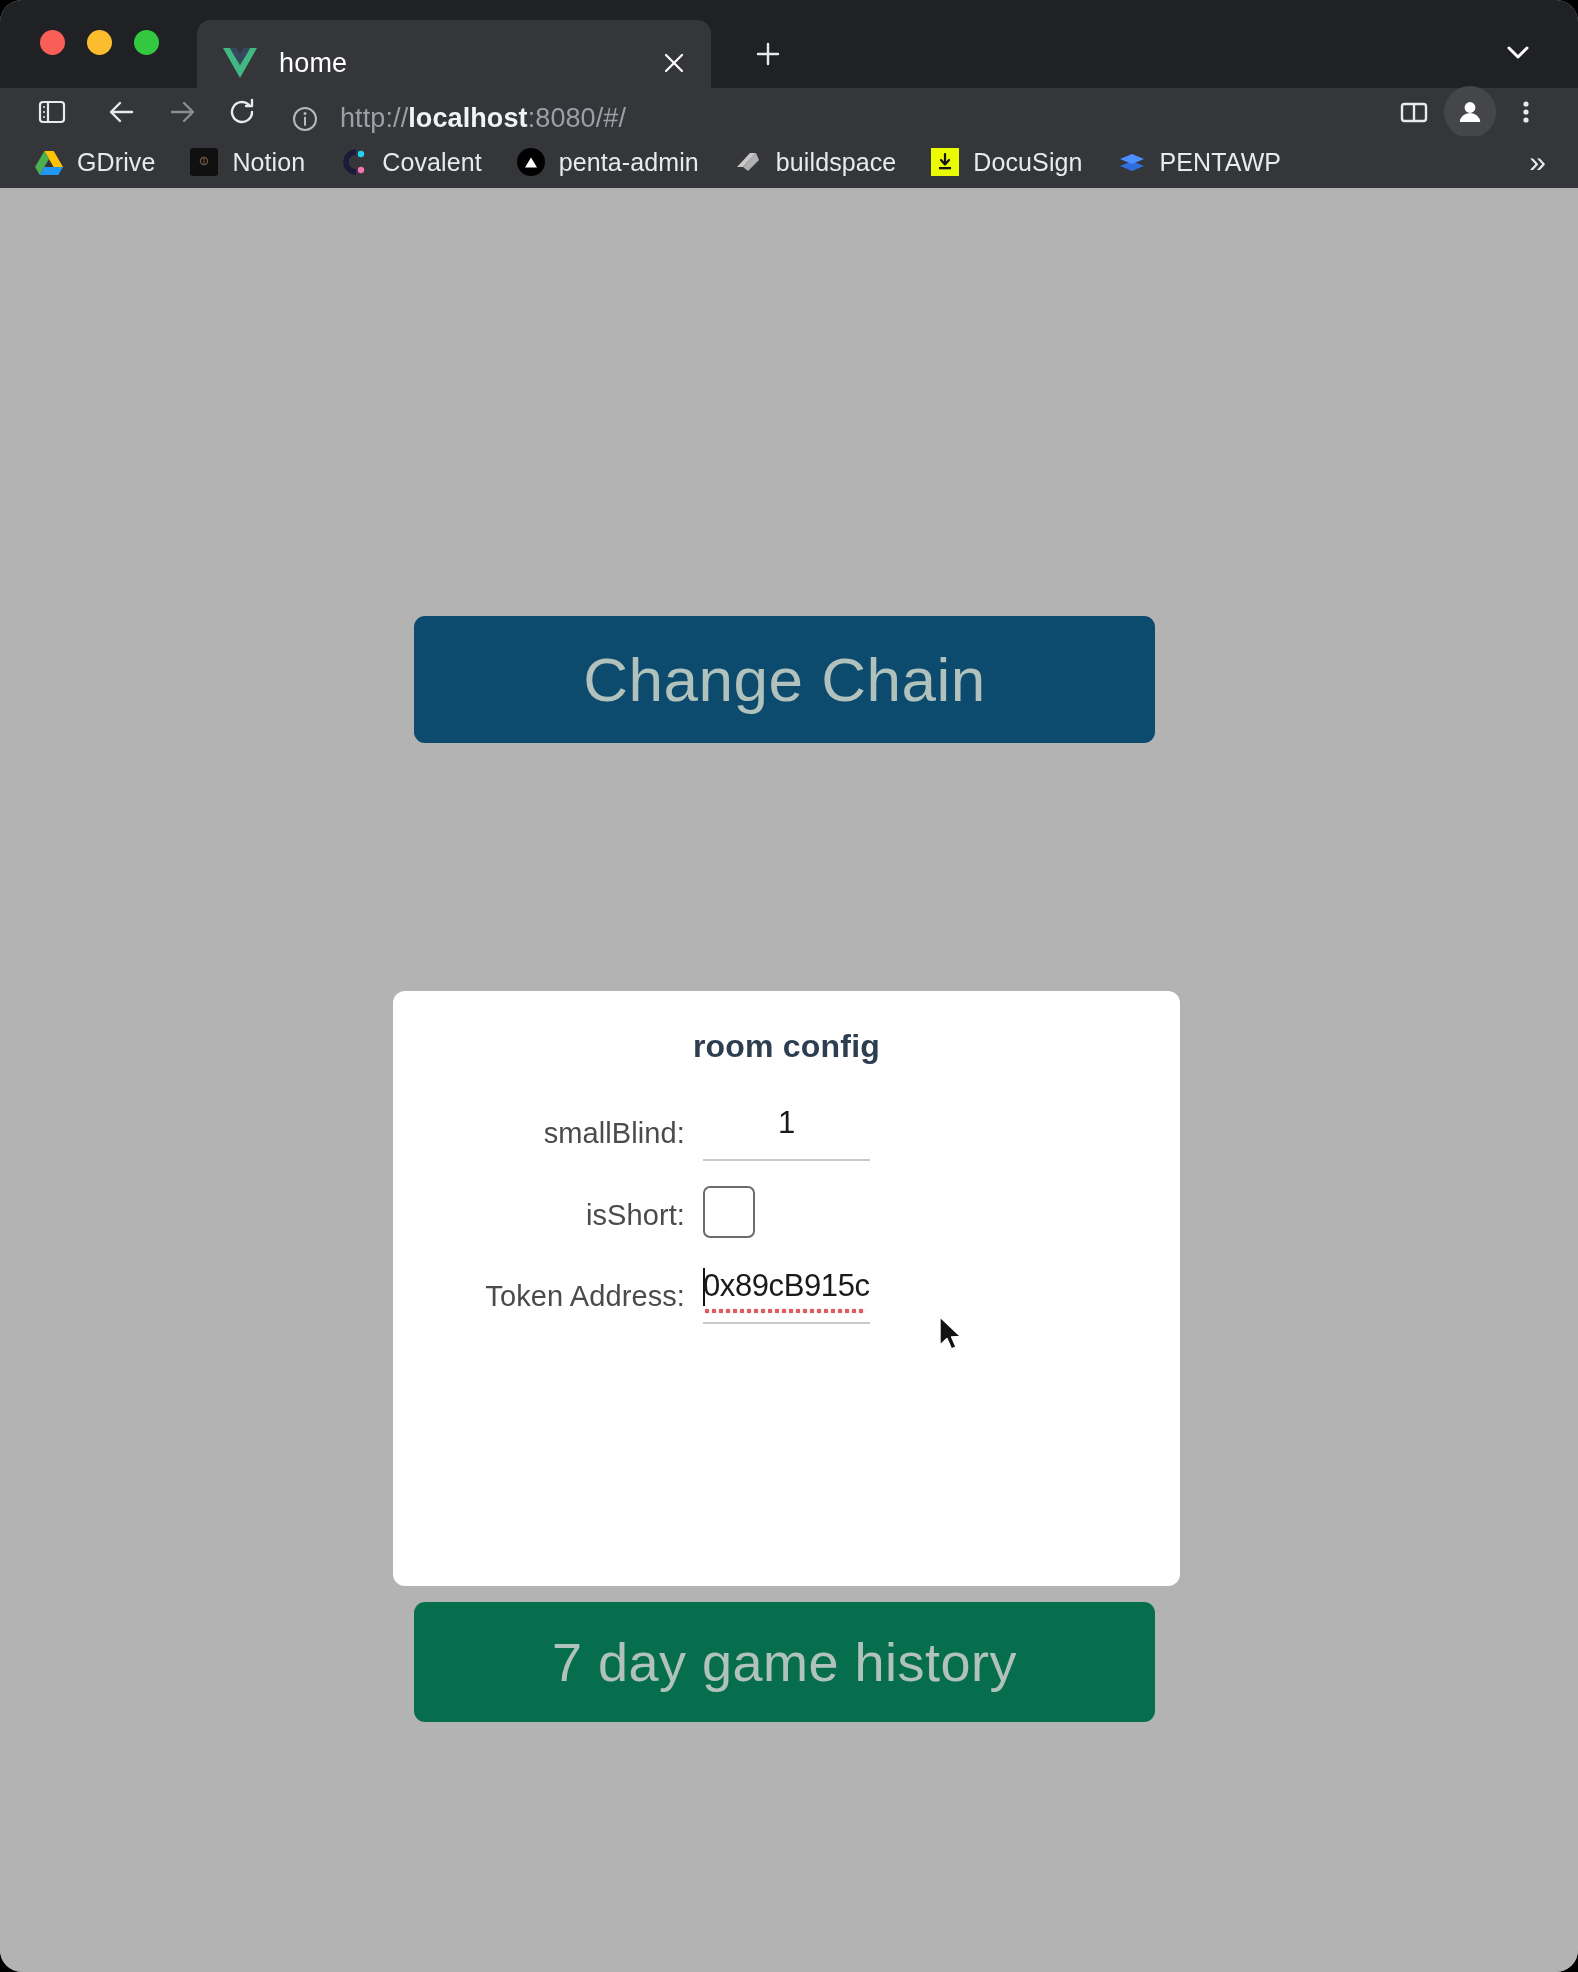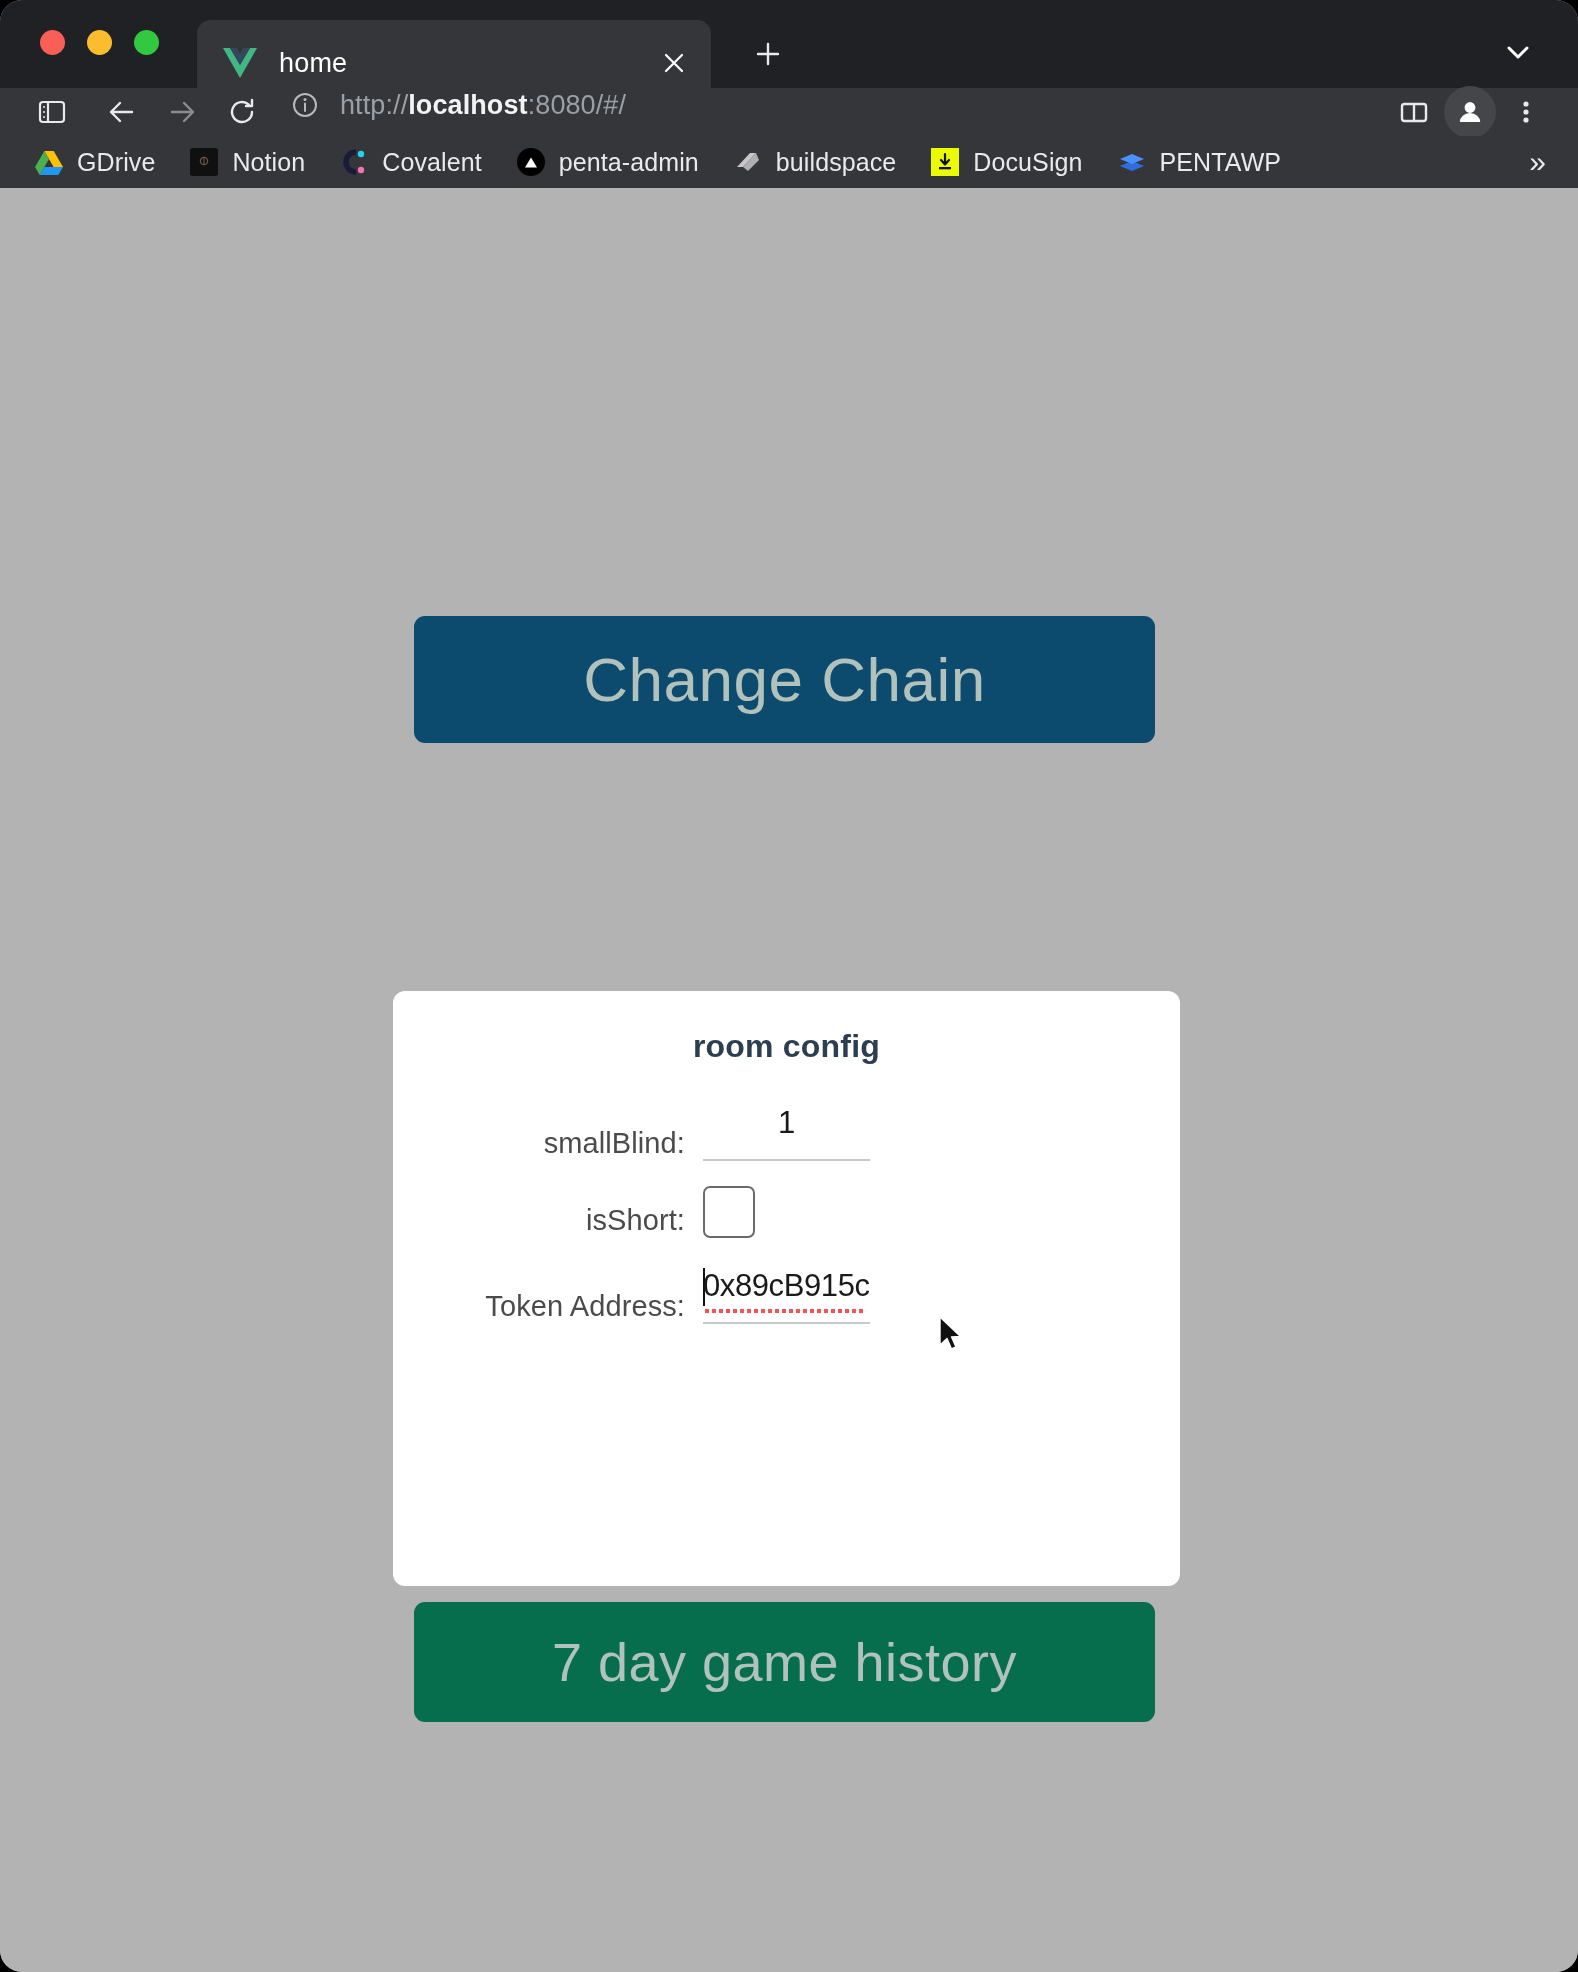--- a/index.html
+++ b/index.html
@@ -127,21 +127,21 @@
     justify-content: center;
     flex: 0 0 auto;
   }
   .tb-icon svg { display: block; }
   .tb-gap-sm { width: 16px; flex: 0 0 auto; }
   .tb-gap-md { width: 26px; flex: 0 0 auto; }
 
   .omnibox {
     flex: 1;
     display: flex;
-    align-items: flex-start;
+    align-items: flex-end;
     height: 44px;
     min-width: 0;
   }
   .info-icon { width: 30px; height: 30px; flex: 0 0 auto; margin-right: 20px; }
   .url-text {
     font-size: 27px;
     letter-spacing: 0.1px;
     white-space: nowrap;
     color: #9aa0a6;
   }
@@ -263,21 +263,21 @@
     color: #2c3e50;
     letter-spacing: 0.2px;
   }
 
   .form {
     margin-top: 40px;
     padding: 0 0 0 0;
   }
   .form-row {
     display: flex;
-    align-items: flex-end;
+    align-items: center;
     margin-bottom: 30px;
   }
   .form-label {
     width: 310px;
     text-align: right;
     padding-right: 18px;
     font-size: 29px;
     color: #4b4b4b;
     letter-spacing: 0.1px;
     line-height: 36px;

